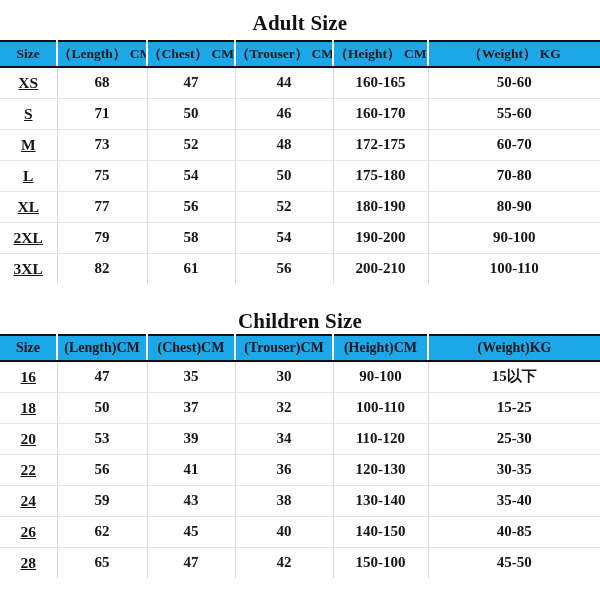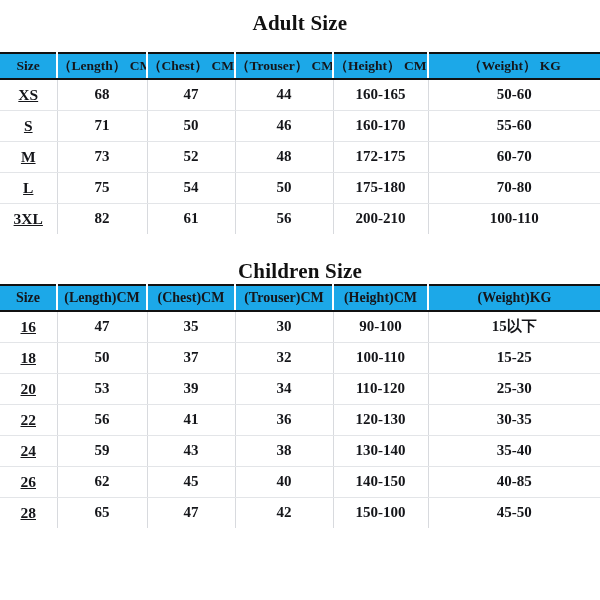--- a/index.html
+++ b/index.html
@@ -22,21 +22,21 @@
   
   .chart-title {
     text-align: center;
     font-weight: bold;
     font-size: 21px;
     color: #111111;
     letter-spacing: 0.2px;
     font-family: "Liberation Serif", "DejaVu Serif", serif;
   }
 
-  #adult-title { height: 52px; line-height: 34px; padding-top: 6px; }
+  #adult-title { height: 40px; line-height: 34px; padding-top: 6px; }
   #children-title { height: 34px; line-height: 34px; padding-top: 4px; }
 
   
   table.size-table {
     width: 600px;
     border-collapse: collapse;
     table-layout: fixed;
   }
 
   table.size-table col.c-size    { width: 57px;  }
@@ -151,20 +151,36 @@
         </tr>
         <tr>
           <td class="size-cell">L</td>
           <td>75</td>
           <td>54</td>
           <td>50</td>
           <td>175-180</td>
           <td>70-80</td>
         </tr>
         <tr>
+          <td class="size-cell">XL</td>
+          <td>77</td>
+          <td>56</td>
+          <td>52</td>
+          <td>180-190</td>
+          <td>80-90</td>
+        </tr>
+        <tr>
+          <td class="size-cell">2XL</td>
+          <td>79</td>
+          <td>58</td>
+          <td>54</td>
+          <td>190-200</td>
+          <td>90-100</td>
+        </tr>
+        <tr>
           <td class="size-cell">3XL</td>
           <td>82</td>
           <td>61</td>
           <td>56</td>
           <td>200-210</td>
           <td>100-110</td>
         </tr>
       </tbody>
   </table>
 

